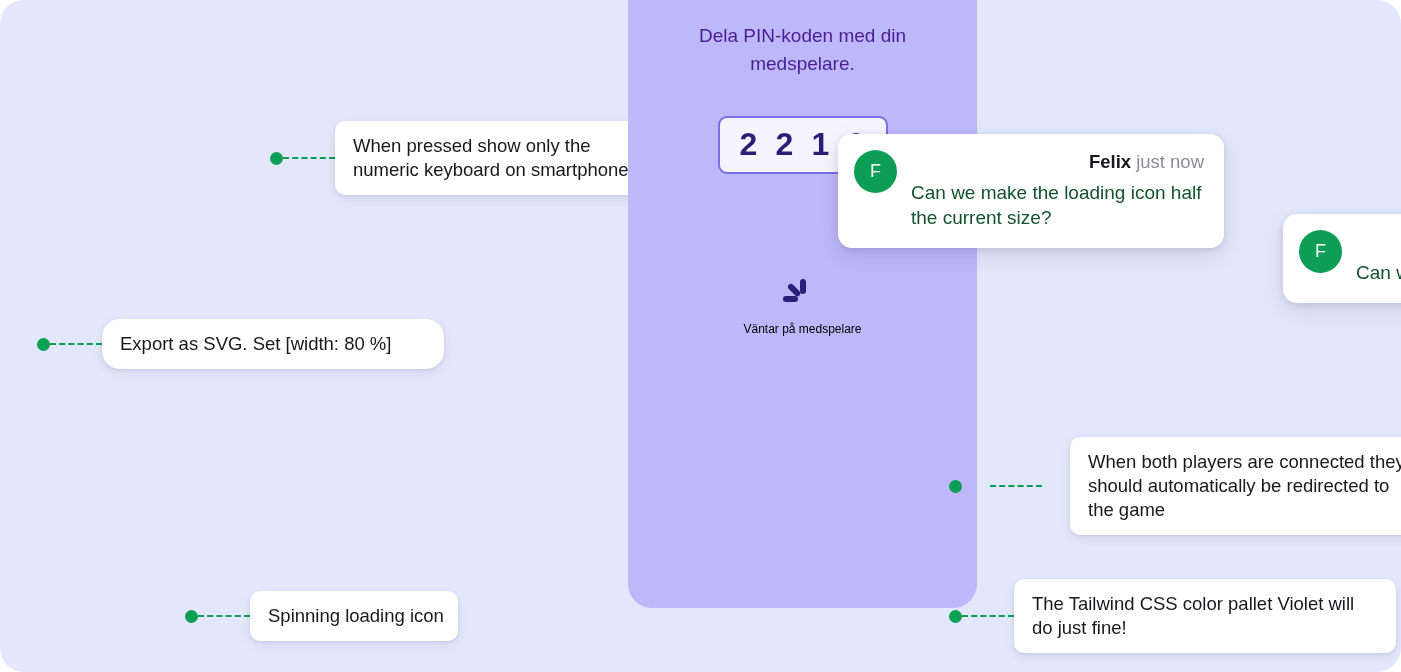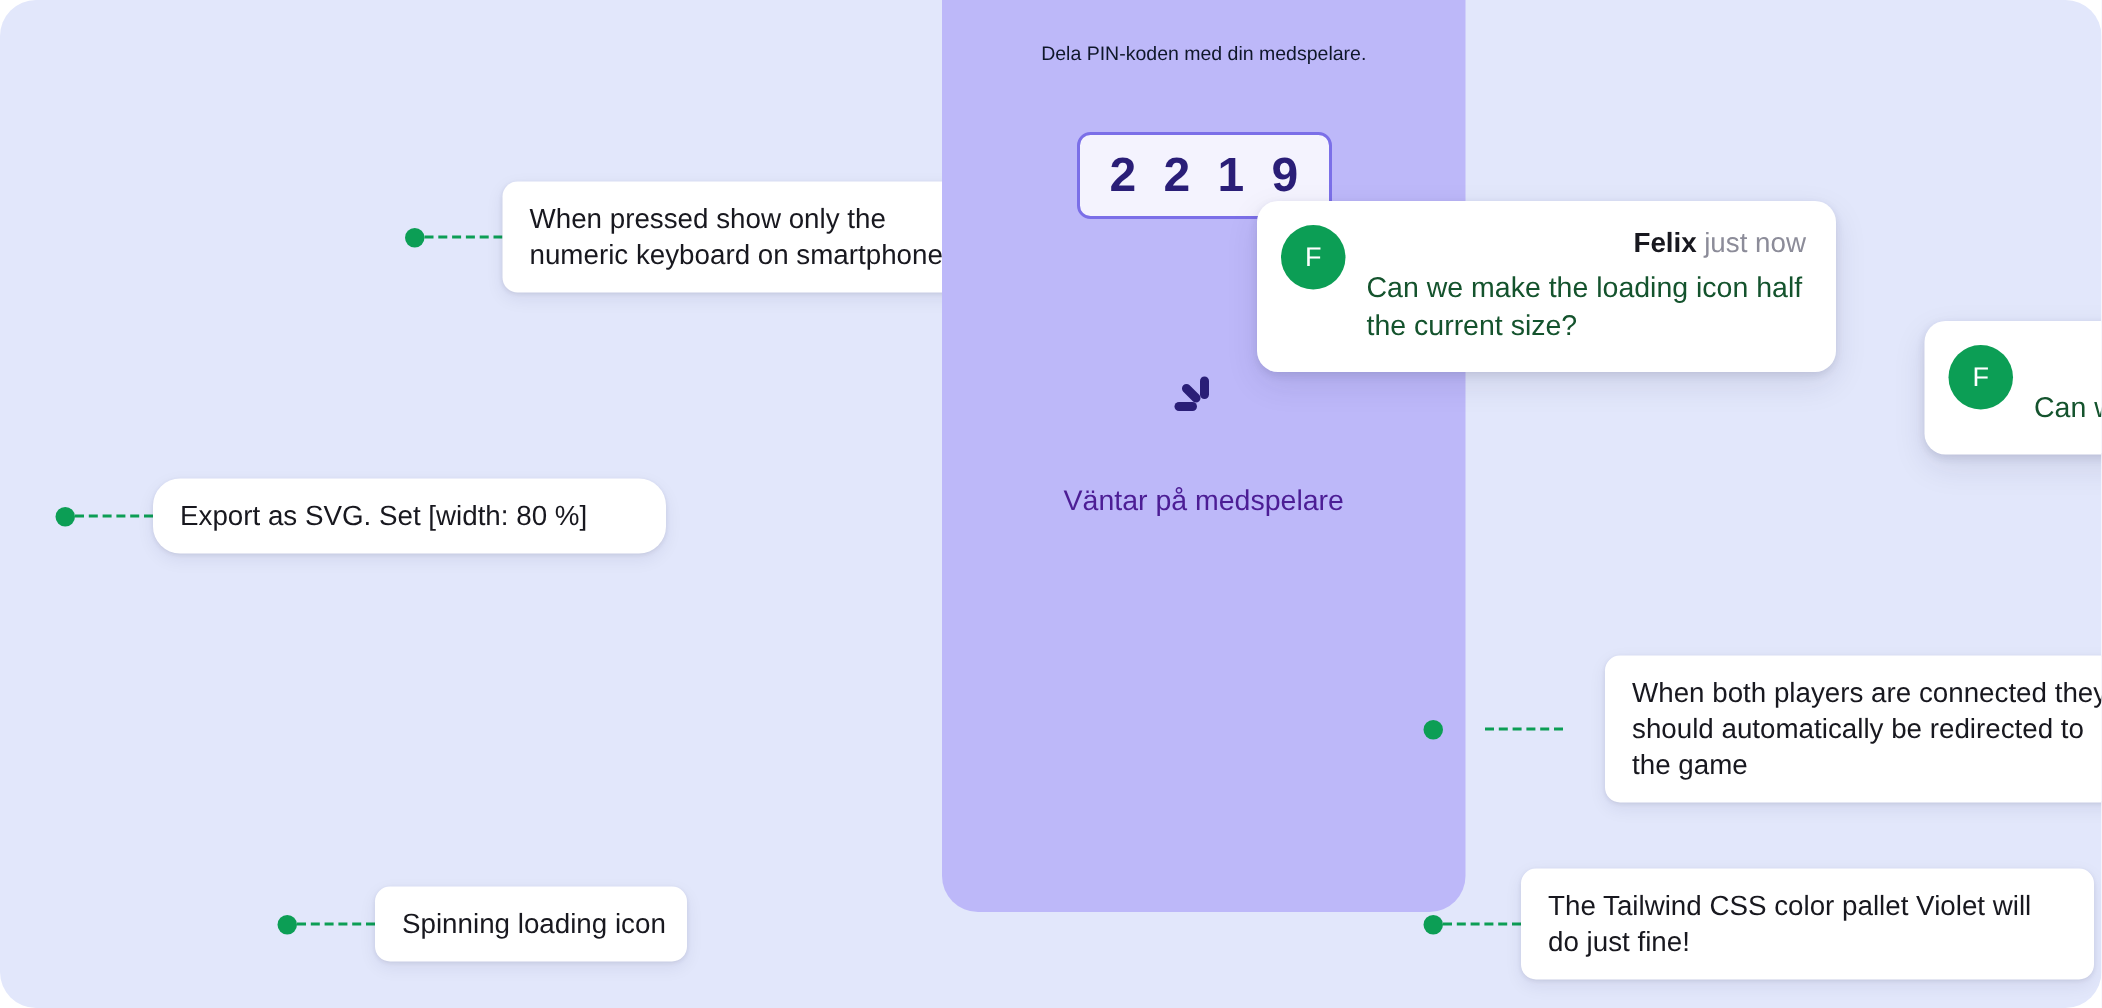--- a/index.html
+++ b/index.html
@@ -41,23 +41,23 @@
     padding-top: 8px;
     font-size: 34px;
     font-weight: 700;
     letter-spacing: .2px;
     color: #2A1E77;
     line-height: 40px;
   }
   .panel-sub {
     margin: 14px auto 0;
     width: 226px;
-    font-size: 13px;
+    font-size: 19px;
     line-height: 28px;
-    color: #0f172a;
+    color: #4c1d95;
   }
   .pin-wrap {
     margin-top: 38px;
     display: flex;
     justify-content: center;
   }
   .pin-box {
     background: #F4F3FE;
     border: 2px solid #7B6FE8;
     border-radius: 9px;
@@ -89,23 +89,22 @@
     margin-top: -3px;
     background: #2A1E77;
     border-radius: 3px;
     transform-origin: 3px 3px;
   }
   .spinner span.s0 { transform: rotate(0deg)    translate(0, -17px); }
   .spinner span.s1 { transform: rotate(-45deg)  translate(0, -17px); }
   .spinner span.s2 { transform: rotate(-90deg)  translate(0, -17px); }
 
   .waiting {
-    margin-top: 30px;
-    font-size: 19px;
-    color: #4c1d95;
+    font-size: 12px;
+    color: #000000;
   }
 
   
   .annot {
     position: absolute;
     z-index: 20;
     display: flex;
     align-items: center;
   }
 

